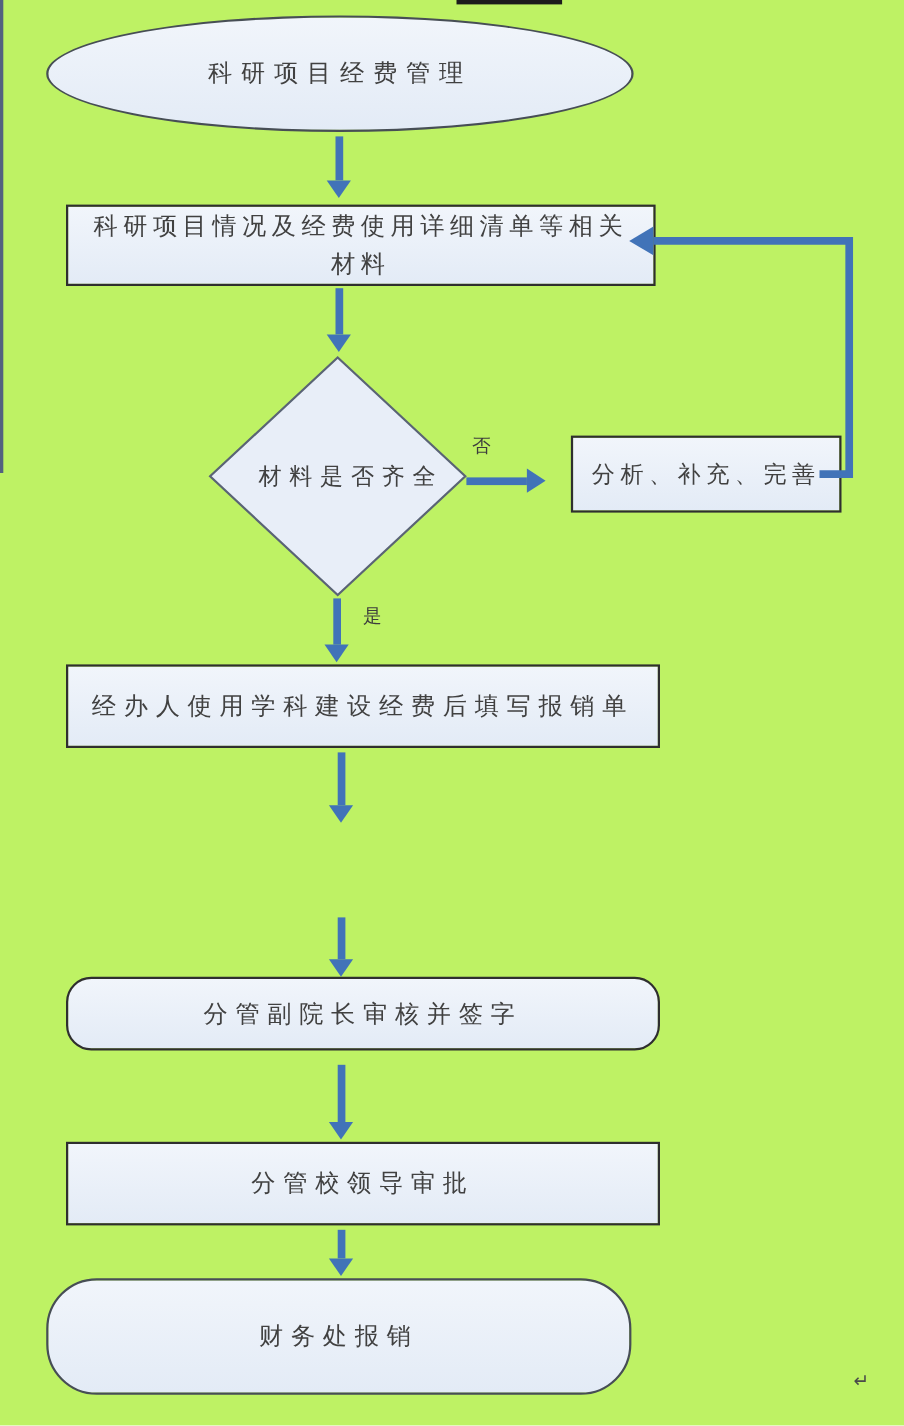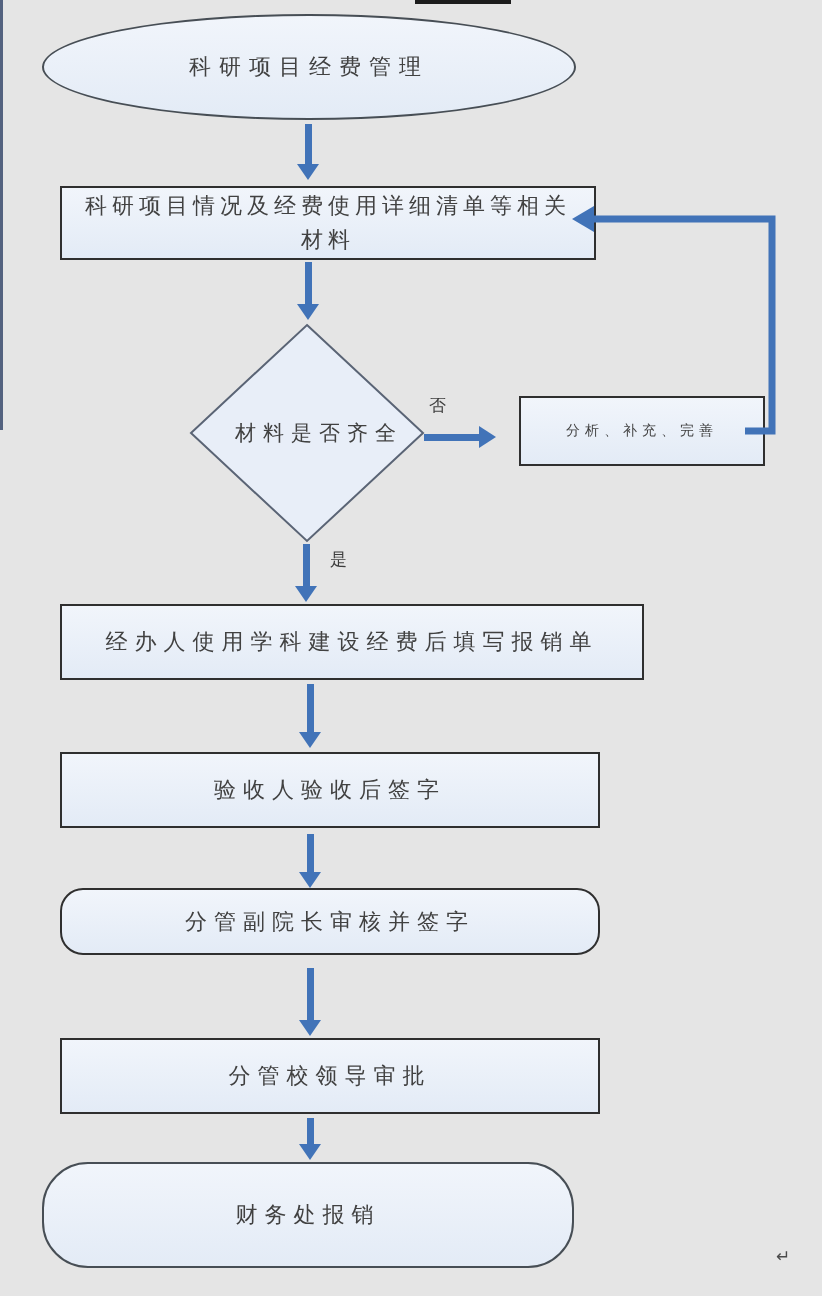--- a/index.html
+++ b/index.html
@@ -1,19 +1,19 @@
 <!DOCTYPE html>
 <html><head>
 <meta charset="utf-8">
 <style>
   html,body{margin:0;padding:0;background:#ffffff;}
   .canvas{
     position:relative;
     width:822px;height:1296px;
-    background:#e5e5e5;
+    background:#bef264;
     overflow:hidden;
     font-family:"Liberation Serif","DejaVu Serif",serif;
     color:#414141;
   }
   
   .top-border{position:absolute;left:415px;top:0;width:96px;height:4px;background:#1c1c1c;}
   .left-border{position:absolute;left:0;top:0;width:3px;height:430px;background:#53627f;}
 
   
   .node{
@@ -27,22 +27,22 @@
   }
   .node span{display:block;}
   .ellipse{
     left:42px;top:14px;width:534px;height:106px;
     border:2px solid #474e55;border-radius:50%;
     letter-spacing:8px;
   }
   .rect{border:2px solid #2f2f2f;margin-left:22px;}
   .rect-materials{left:38px;top:186px;width:536px;height:74px;letter-spacing:5px;}
   .rect-materials span{max-width:508px;}
-  .rect-revise{left:497px;top:396px;width:246px;height:70px;font-size:14px;letter-spacing:5px;}
-  .rect-fillform{left:38px;top:604px;width:584px;height:76px;}
+  .rect-revise{left:497px;top:396px;width:246px;height:70px;font-size:21px;letter-spacing:5px;}
+  .rect-fillform{left:38px;top:604px;width:540px;height:76px;}
   .rect-acceptance{left:38px;top:752px;width:540px;height:76px;}
   .rect-vicedean{left:38px;top:888px;width:540px;height:67px;border-radius:23px;}
   .rect-leader{left:38px;top:1038px;width:540px;height:76px;}
   .rounded{
     left:42px;top:1162px;width:532px;height:106px;
     border:2px solid #474e55;border-radius:46px;
   }
 
   
   .diamond-wrap{position:absolute;left:189px;top:323px;width:236px;height:220px;}
@@ -140,23 +140,20 @@
 
   <div class="node rect rect-fillform">
     <span>经办人使用学科建设经费后填写报销单</span>
   </div>
 
   <div class="arrow-v a-fillform">
     <div class="shaft"></div>
     <div class="head"></div>
   </div>
 
-  <div class="node rect rect-acceptance">
-    <span>验收人验收后签字</span>
-  </div>
 
   <div class="arrow-v a-acceptance">
     <div class="shaft"></div>
     <div class="head"></div>
   </div>
 
   <div class="node rect rect-vicedean">
     <span>分管副院长审核并签字</span>
   </div>
 

